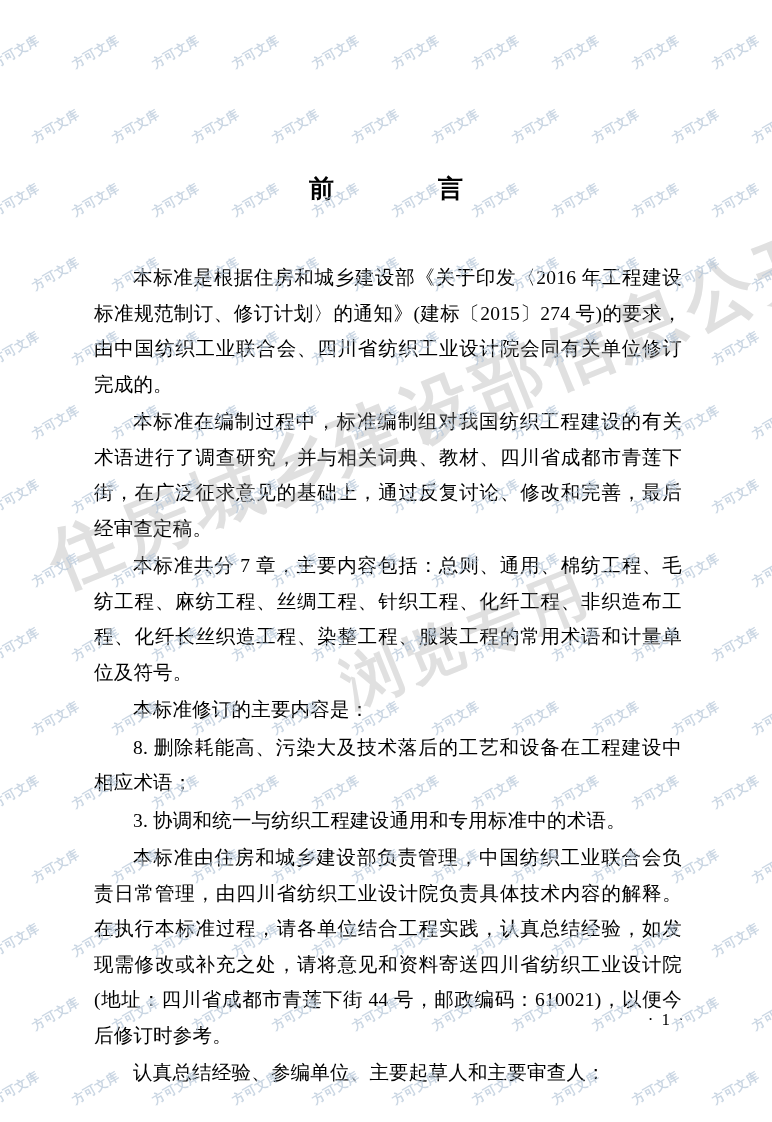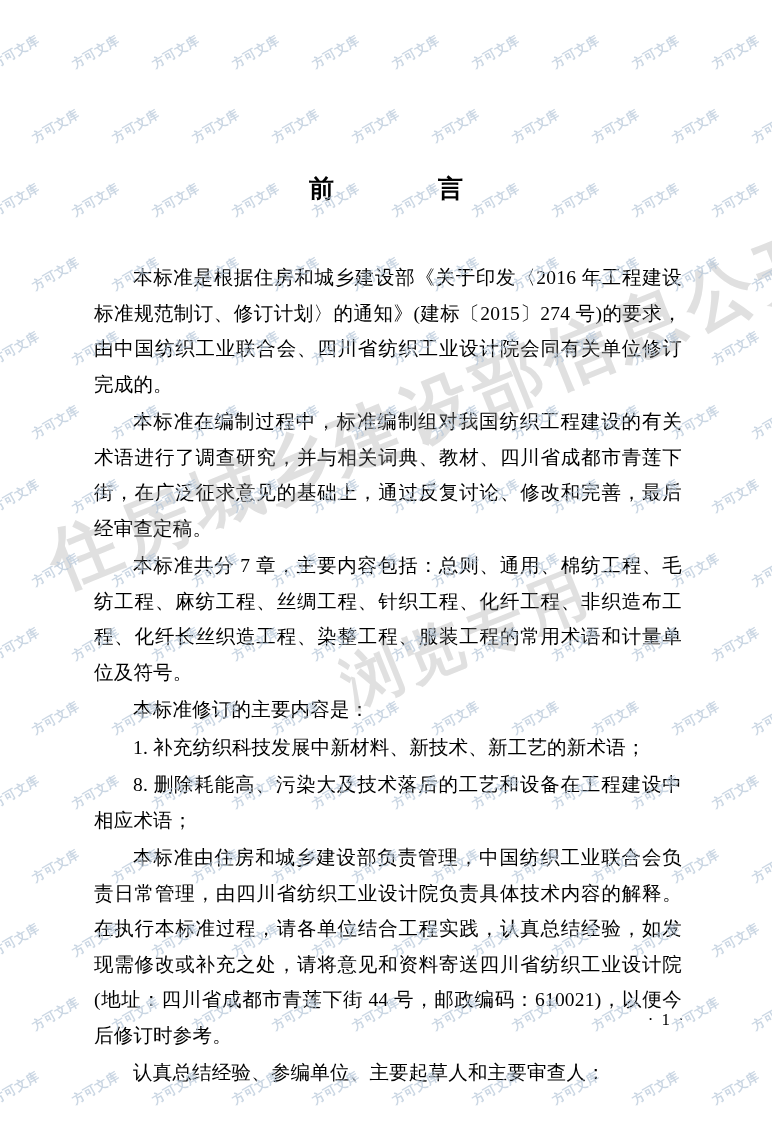--- a/index.html
+++ b/index.html
@@ -123,22 +123,22 @@
 
 <div id="page">
 
   <div id="page-title">前　　言</div>
 
   <div id="body-text">
     <p class="para">本标准是根据住房和城乡建设部《关于印发〈2016 年工程建设标准规范制订、修订计划〉的通知》(建标〔2015〕274 号)的要求，由中国纺织工业联合会、四川省纺织工业设计院会同有关单位修订完成的。</p>
     <p class="para">本标准在编制过程中，标准编制组对我国纺织工程建设的有关术语进行了调查研究，并与相关词典、教材、四川省成都市青莲下街，在广泛征求意见的基础上，通过反复讨论、修改和完善，最后经审查定稿。</p>
     <p class="para">本标准共分 7 章，主要内容包括：总则、通用、棉纺工程、毛纺工程、麻纺工程、丝绸工程、针织工程、化纤工程、非织造布工程、化纤长丝织造工程、染整工程、服装工程的常用术语和计量单位及符号。</p>
     <p class="para">本标准修订的主要内容是：</p>
-    <p class="para">1. 补充纺织科技发展中新材料、新技术、新工艺的新术语；</p>
     <p class="para">8. 删除耗能高、污染大及技术落后的工艺和设备在工程建设中相应术语；</p>
+    <p class="para">3. 协调和统一与纺织工程建设通用和专用标准中的术语。</p>
     <p class="para">本标准由住房和城乡建设部负责管理，中国纺织工业联合会负责日常管理，由四川省纺织工业设计院负责具体技术内容的解释。在执行本标准过程，请各单位结合工程实践，认真总结经验，如发现需修改或补充之处，请将意见和资料寄送四川省纺织工业设计院(地址：四川省成都市青莲下街 44 号，邮政编码：610021)，以便今后修订时参考。</p>
     <p class="para">认真总结经验、参编单位、主要起草人和主要审查人：</p>
   </div>
 
   <div id="page-number">· 1 ·</div>
 </div>
 
 <div id="ghost-stamp">
   <div class="ghost-line" id="ghost-line-1">住房城乡建设部信息公开</div>
   <div class="ghost-line" id="ghost-line-2">浏览专用</div>

